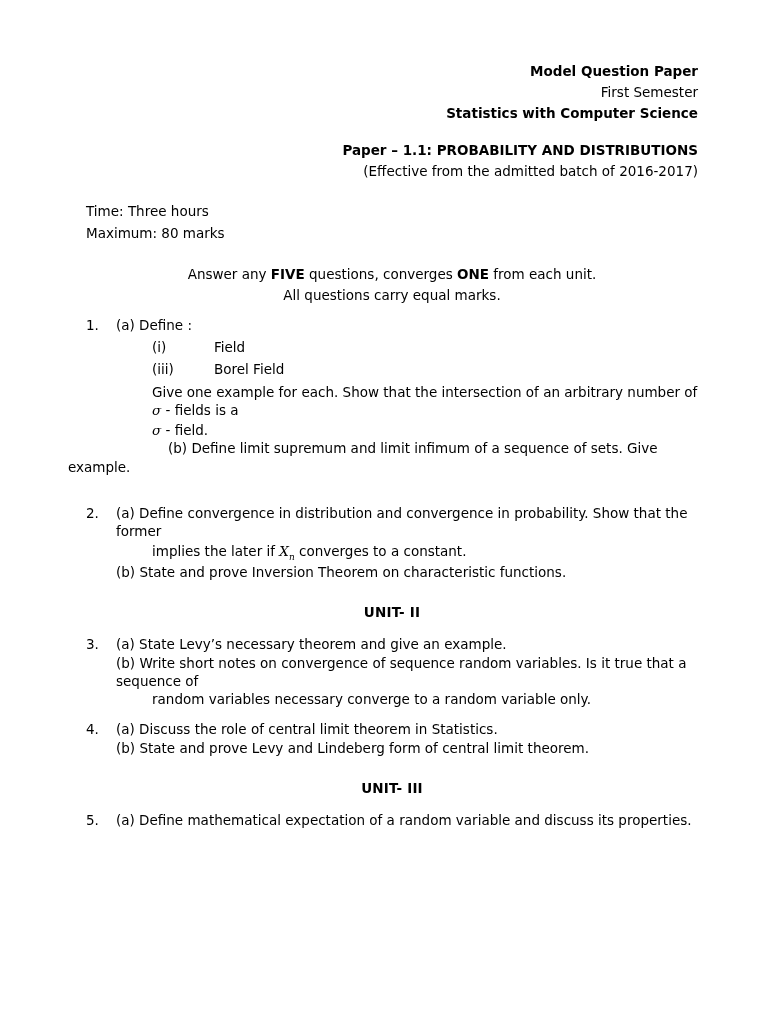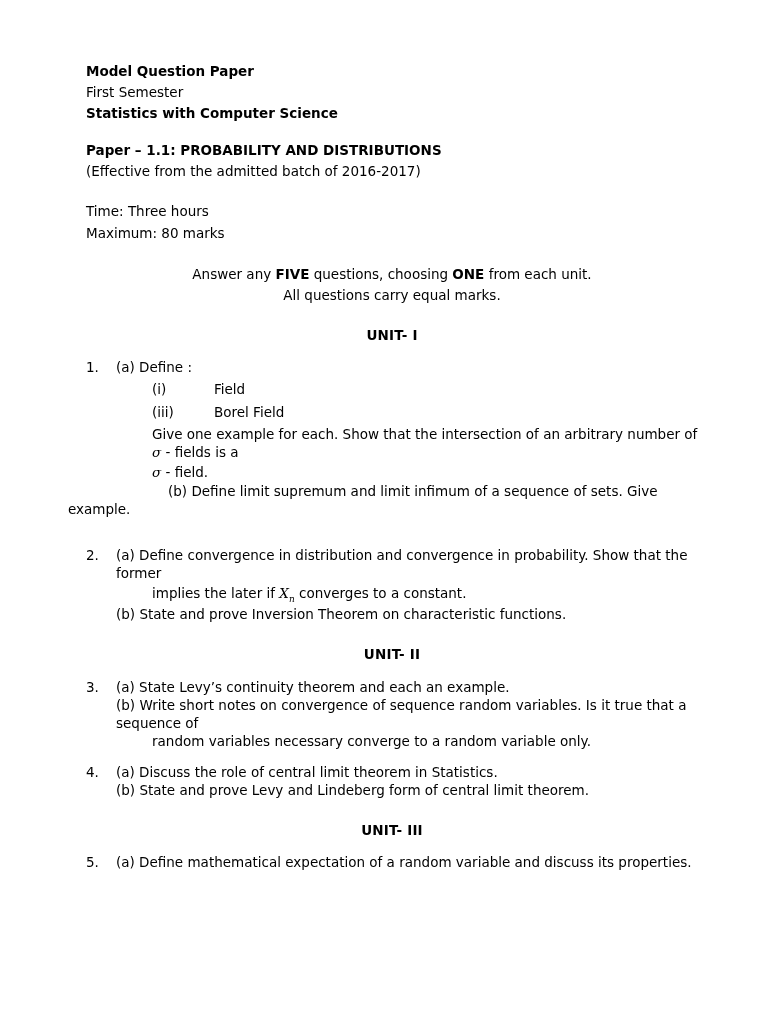--- a/index.html
+++ b/index.html
@@ -19,21 +19,21 @@
   .page {
     position: relative;
     width: 770px;
     height: 1024px;
     padding: 0;
     box-sizing: border-box;
   }
   .inner {
     padding: 62px 72px 0 86px;
   }
-  .center { text-align: left; }
+  .center { text-align: right; }
   .bold { font-weight: bold; }
   .title-block { margin-bottom: 0; }
   .line { margin: 0 0 3px 0; }
   .paper-line { margin-top: 18px; }
   .timeblock { margin-top: 22px; }
   .timeblock .line { margin-bottom: 4px; }
   .answer-block { margin-top: 22px; text-align: center; }
   .answer-block .line { margin-bottom: 3px; }
   .unit-head {
     text-align: center;
@@ -91,25 +91,24 @@
       <div class="center bold line paper-line">Paper – 1.1: PROBABILITY AND DISTRIBUTIONS</div>
       <div class="center line">(Effective from the admitted batch of 2016-2017)</div>
     </div>
 
     <div class="timeblock">
       <div class="line">Time: Three hours</div>
       <div class="line">Maximum: 80 marks</div>
     </div>
 
     <div class="answer-block">
-      <div class="line"><span>Answer any </span><span class="bold">FIVE</span><span> questions, choosing </span><span class="bold">ONE</span><span> from each unit.</span></div>
+      <div class="line"><span>Answer any </span><span class="bold">FIVE</span><span> questions, converges </span><span class="bold">ONE</span><span> from each unit.</span></div>
       <div class="line">All questions carry equal marks.</div>
     </div>
 
-    <div class="unit-head">UNIT- I</div>
 
     <div class="q">
       <div class="q-row">
         <div class="q-num">1.</div>
         <div class="q-body">
           <span>(a)</span>
           <span>Define :</span>
         </div>
       </div>
       <div class="sub-list">
@@ -155,21 +154,21 @@
       </div>
     </div>
 
     <div class="unit-head">UNIT- II</div>
 
     <div class="q" style="margin-top:4px;">
       <div class="q-row">
         <div class="q-num">3.</div>
         <div class="q-body">
           <span>(a)</span>
-          <span>State Levy’s continuity theorem and each an example.</span>
+          <span>State Levy’s necessary theorem and give an example.</span>
         </div>
       </div>
       <div class="para q-row">
         <div class="q-num"></div>
         <div class="q-body">
           <span>(b)</span>
           <span>Write short notes on convergence of sequence random variables.  Is it true that a sequence of</span>
         </div>
       </div>
       <div style="margin-left:66px;">random variables necessary converge to a random variable only.</div>

